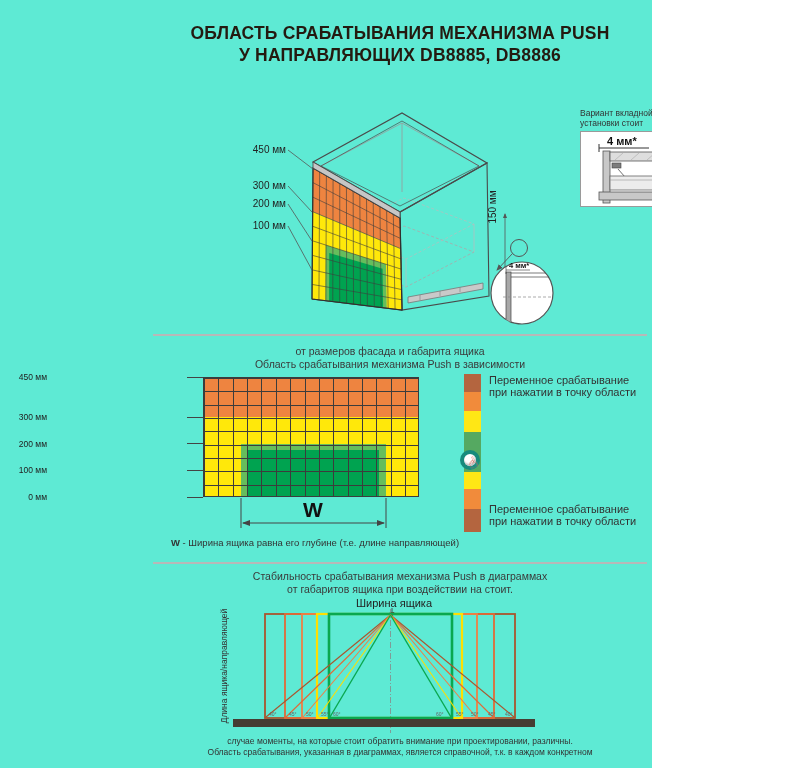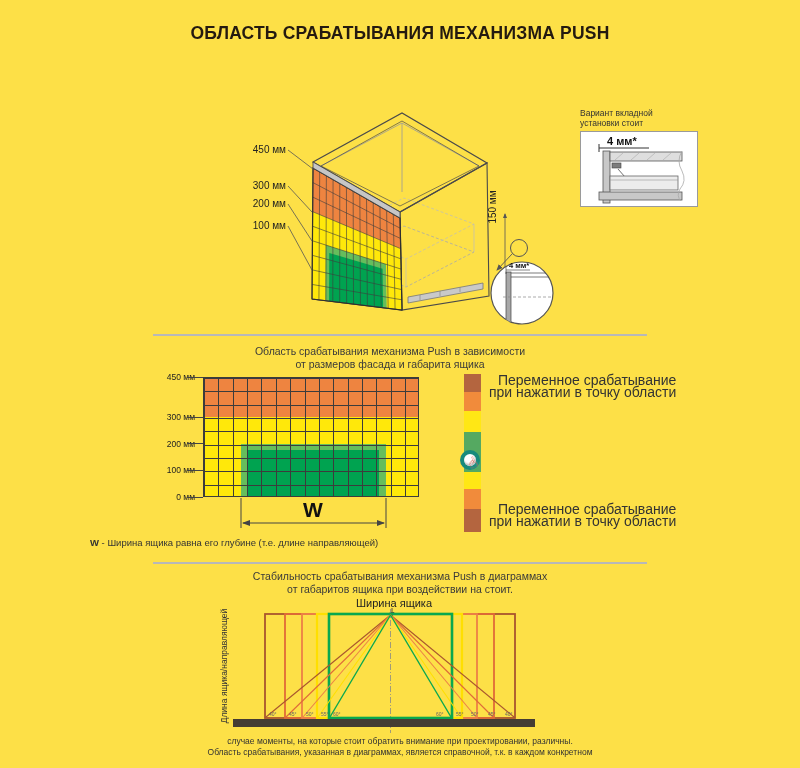--- a/index.html
+++ b/index.html
@@ -1,16 +1,16 @@
 <!DOCTYPE html>
 <html><head>
 <meta charset="utf-8">
 <style>
   html,body{margin:0;padding:0;background:#fff;}
-  .page{position:relative;width:800px;height:768px;background:#fde047;overflow:hidden;
+  .page{position:relative;width:652px;height:768px;background:#5eead4;overflow:hidden;
         font-family:"Liberation Sans","DejaVu Sans",sans-serif;color:#333;}
   .abs{position:absolute;}
   .main-title{left:0;top:22px;width:800px;text-align:center;font-weight:bold;
               font-size:17.5px;line-height:22px;color:#241a10;letter-spacing:.2px;}
   .sec-title{text-align:center;font-size:10.5px;line-height:12.5px;color:#3a3a3a;}
   .divider{height:2px;background:#b8b8b8;}
   svg text{font-family:"Liberation Sans","DejaVu Sans",sans-serif;}
   
   .grid-wrap{left:203px;top:377px;width:216px;height:120px;}
   .zone{position:absolute;}
@@ -18,26 +18,26 @@
   .z-yellow{left:0;top:40px;width:216px;height:80px;background:#ffe80a;}
   .z-lgreen{left:38px;top:66.5px;width:145px;height:53.5px;background:#66bd5c;}
   .z-green{left:45px;top:73px;width:131px;height:47px;background:#00a350;}
   .grid-lines{position:absolute;left:0;top:0;width:216px;height:120px;
       border:1px solid #3c3c3c;box-sizing:border-box;
       background-image:
         repeating-linear-gradient(to right,#3c3c3c 0 1px,transparent 1px 14.36px),
         repeating-linear-gradient(to bottom,#3c3c3c 0 1px,transparent 1px 13.32px);}
   .ytick{position:absolute;right:605px;font-size:8.5px;color:#222;white-space:nowrap;}
   .ytick-line{position:absolute;width:16px;height:1px;background:#444;left:187px;}
-  .caption{left:90px;top:537px;width:450px;text-align:left;font-size:9.5px;color:#333;}
+  .caption{left:90px;top:537px;width:450px;text-align:center;font-size:9.5px;color:#333;}
   
   .legend-bar{left:464px;top:374px;width:17px;height:158px;display:flex;flex-direction:column;}
   .lg-brown{background:#b4653f;}.lg-orange{background:#f18b3b;}
   .lg-yellow{background:#ffe715;}.lg-green{background:#55a961;}
-  .legend-text{position:absolute;left:489px;font-size:14px;line-height:11.5px;color:#333;text-align:right;}
+  .legend-text{position:absolute;left:489px;font-size:11px;line-height:11.5px;color:#333;}
   .touch-icon{left:458px;top:448px;width:30px;height:30px;}
   .touch-ring{position:absolute;left:2px;top:2px;width:20px;height:20px;border-radius:50%;
               background:#178a7c;}
   .touch-ball{position:absolute;left:6px;top:6px;width:12px;height:12px;border-radius:50%;
               background:#fff;box-shadow:inset -1px -2px 2px #bbb;}
   .touch-hand{position:absolute;left:10px;top:6px;font-size:15px;color:#cf3a28;
               transform:rotate(-28deg);text-shadow:0 0 2px #fff;}
   .footnote{left:100px;top:736px;width:600px;text-align:center;font-size:8.5px;
             line-height:11px;color:#333;}
   .inset-panel{left:536px;top:108px;width:122px;padding-left:44px;}
@@ -45,20 +45,21 @@
   .inset-box{position:relative;margin-top:3px;width:116px;height:74px;
              border:1px solid #9a9a9a;background:#fff;}
 </style>
 </head>
 <body>
 
 <div class="page">
 
   <div class="abs main-title">
     <div>ОБЛАСТЬ СРАБАТЫВАНИЯ МЕХАНИЗМА PUSH</div>
+    <div>У НАПРАВЛЯЮЩИХ DB8885, DB8886</div>
   </div>
 
   <svg class="abs" style="left:0;top:95px" width="800" height="245" viewBox="0 95 800 245">
     <defs>
       <marker id="arw" markerWidth="8" markerHeight="8" refX="6" refY="3" orient="auto">
         <path d="M0,0 L7,3 L0,6 Z" fill="#555"></path>
       </marker>
       <clipPath id="detail-clip">
           <circle cx="522" cy="293" r="31"></circle>
         </clipPath>
@@ -177,22 +178,22 @@
         <line x1="29" y1="48" x2="97" y2="48" stroke="#999" stroke-width="0.6"></line>
         <rect x="18" y="60" width="83" height="8" fill="#c8c8c8" stroke="#555" stroke-width="0.8"></rect>
         <path d="M101,19 q-6,10 0,20 q5,10 -2,18 q-4,7 1,12" fill="none" stroke="#aaa" stroke-width="0.8"></path>
       </svg>
     </div>
   </div>
 
   <div class="abs divider" style="left:153px;top:334px;width:494px"></div>
 
   <div class="abs sec-title" style="left:140px;top:345px;width:500px">
+    <div>от размеров фасада и габарита ящика</div>
     <div>Область срабатывания механизма Push в зависимости</div>
-    <div>от размеров фасада и габарита ящика</div>
   </div>
 
   <div class="abs grid-wrap">
     <div class="zone z-orange"></div>
     <div class="zone z-yellow"></div>
     <div class="zone z-lgreen"></div>
     <div class="zone z-green"></div>
     <div class="grid-lines"></div>
   </div>
 

